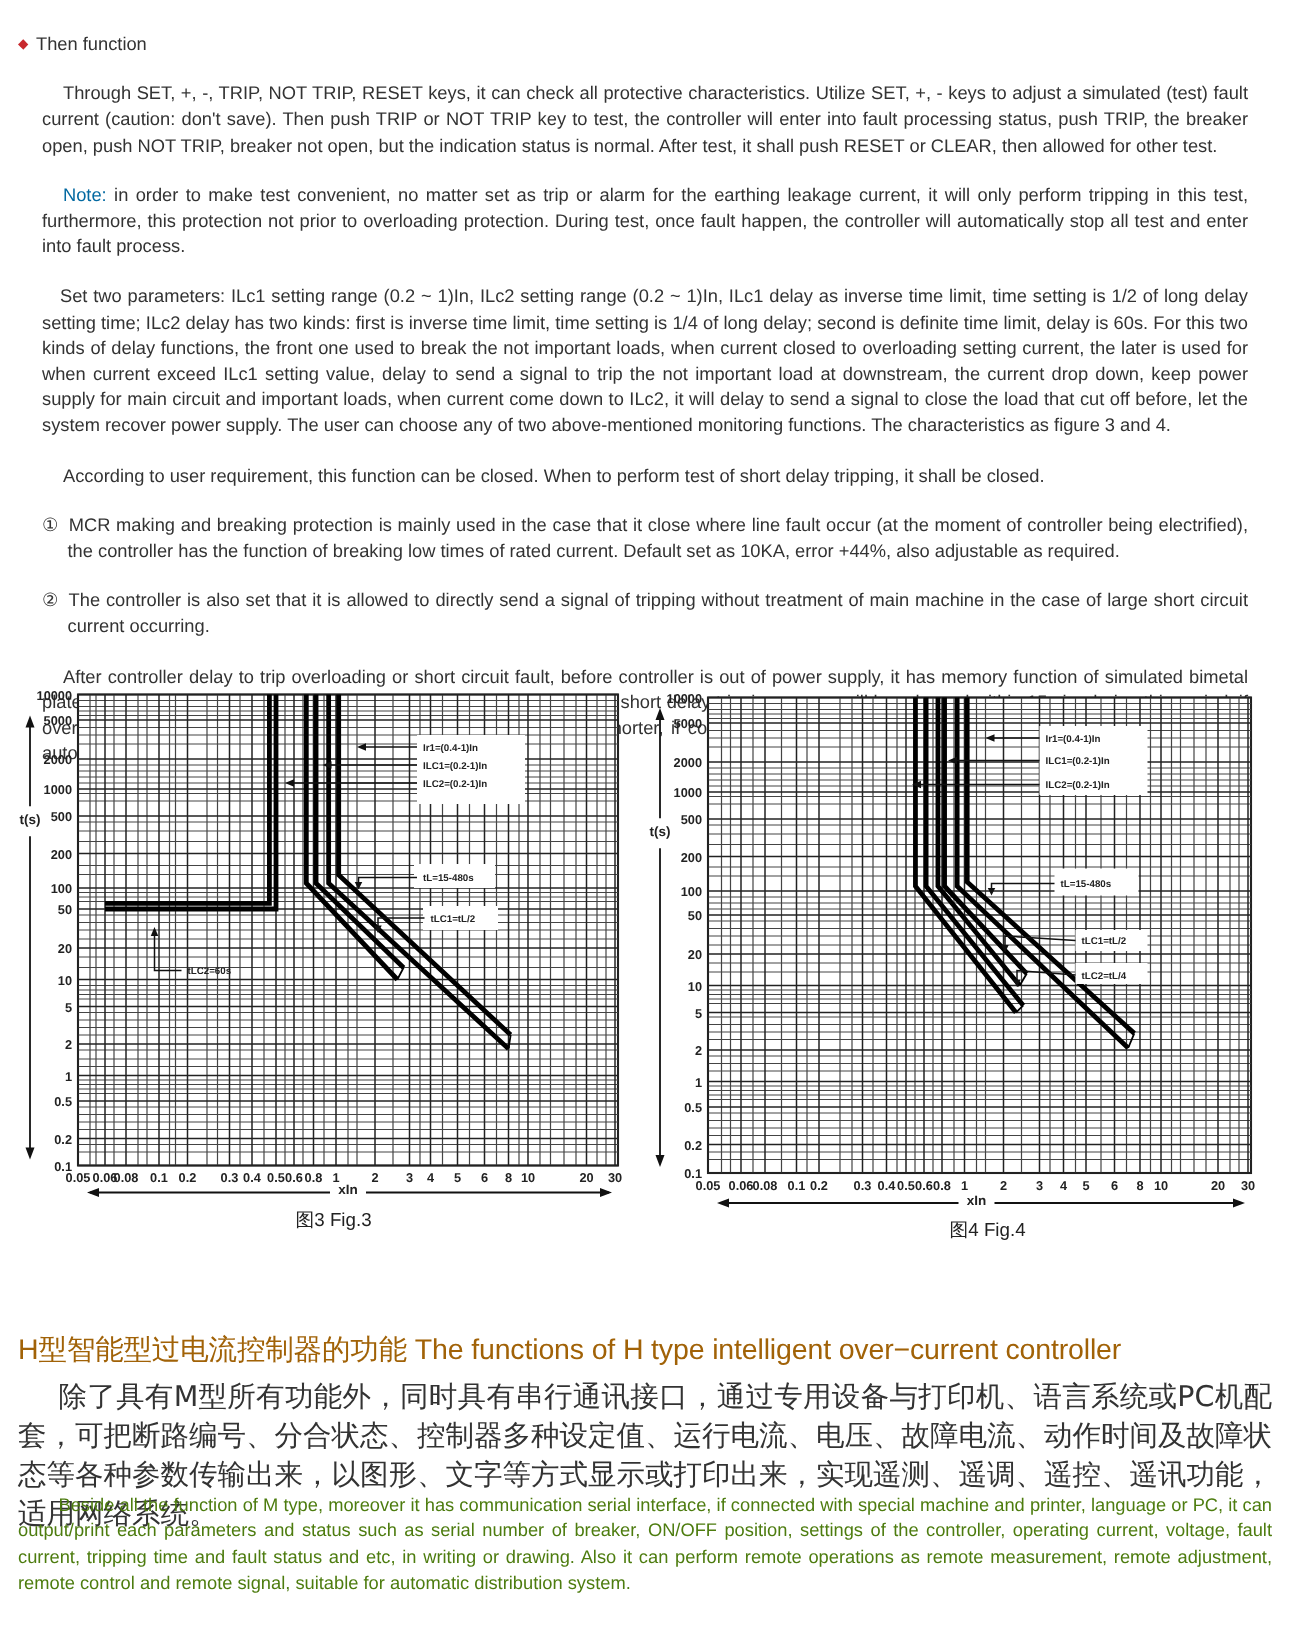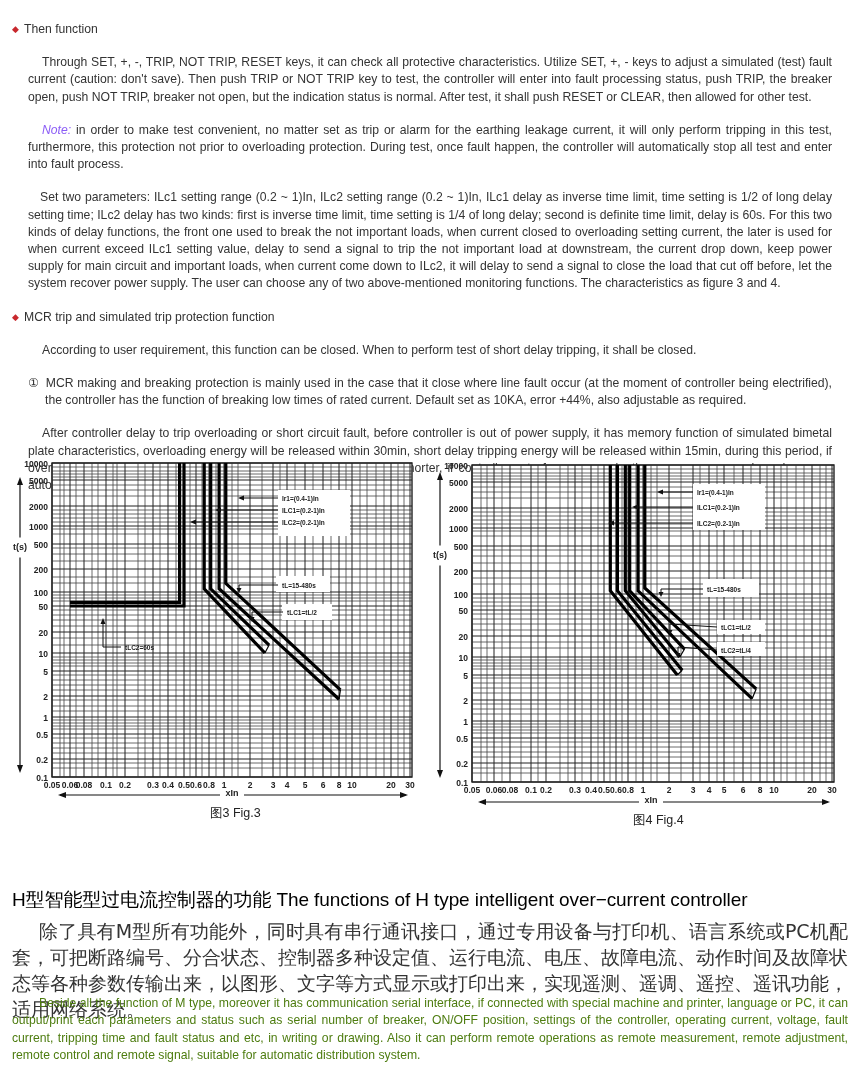--- a/index.html
+++ b/index.html
@@ -4,48 +4,46 @@
 <style>
   html, body { margin:0; padding:0; background:#ffffff; }
   body { width:860px; height:1089px; position:relative; overflow:hidden;
          font-family:"Liberation Sans", "DejaVu Sans", sans-serif; color:#333333; }
   .txt { position:absolute; left:12px; width:836px; font-size:12.2px; line-height:17.2px; }
   .p { margin:16px; text-align:justify; }
   .head { margin:0; }
   .bullet { color:#c8282d; font-size:9px; display:inline-block; width:12px; vertical-align:1px; }
   .ind1 { text-indent:14px; }
   .ind2 { text-indent:12px; }
-  .note { color:#8b5cf6;font-style:italic; }
+  .note { color:#0369a1; }
   .num { display:inline-block; width:14px; text-indent:0; }
   .hang { padding-left:17px; text-indent:-17px; }
   .chart { position:absolute; }
   .chart svg text { font-family:"Liberation Sans", "DejaVu Sans", sans-serif; font-weight:bold; fill:#222; }
   .fig-cap { position:absolute; font-size:12.5px; color:#222; }
-  .h-title { position:absolute; left:12px; top:887px; font-size:19px; color:#000000; white-space:nowrap; letter-spacing:-0.1px; }
+  .h-title { position:absolute; left:12px; top:887px; font-size:19px; color:#a16207; white-space:nowrap; letter-spacing:-0.1px; }
   .cn { position:absolute; left:12px; width:836px; font-size:19px; line-height:26px; color:#333;
         font-family:"DejaVu Sans", sans-serif; text-align:justify; }
   .en2 { position:absolute; left:12px; width:836px; font-size:12.2px; line-height:17.4px; color:#4d7c0f; text-align:justify; }
 </style>
 </head>
 <body>
 
 <div class="txt" style="top:21px;">
   <p class="head">
     <span class="bullet">◆</span><span>Then function</span>
   </p>
   <p class="p ind1">Through SET, +, -, TRIP, NOT TRIP, RESET keys, it can check all protective characteristics. Utilize SET, +, - keys to adjust a simulated (test) fault current (caution: don't save). Then push TRIP or NOT TRIP key to test, the controller will enter into fault processing status, push TRIP, the breaker open, push NOT TRIP, breaker not open, but the indication status is normal. After test, it shall push RESET or CLEAR, then allowed for other test.</p>
   <p class="p ind1"><span class="note">Note:</span><span> in order to make test convenient, no matter set as trip or alarm for the earthing leakage current, it will only perform tripping in this test, furthermore, this protection not prior to overloading protection. During test, once fault happen, the controller will automatically stop all test and enter into fault process.</span></p>
 
   <p class="p ind2">Set two parameters:  ILc1 setting range (0.2 ~ 1)In, ILc2 setting range (0.2 ~ 1)In, ILc1 delay as inverse time limit, time setting is 1/2 of long delay setting time; ILc2 delay has two kinds: first is inverse time limit, time setting is 1/4 of long delay; second is definite time limit, delay is 60s. For this two kinds of delay functions, the front one used to break the not important loads, when current closed to overloading setting current, the later is used for when current exceed ILc1 setting value, delay to send a signal to trip the not important load at downstream, the current drop down, keep power supply for main circuit and important loads, when current come down to ILc2, it will delay to send a signal to close the load that cut off before, let the system recover power supply. The user can choose any of two above-mentioned monitoring functions. The characteristics as figure 3 and 4.</p>
 
-  <p class="head">
-    <span class="bullet">◆</span><span>MCR trip and simulated trip protection function</span>
-  </p>
   <p class="p ind1">According to user requirement, this function can be closed. When to perform test of short delay tripping, it shall be closed.</p>
   <p class="p hang"><span class="num">①</span> <span>MCR making and breaking protection is mainly used in the case that it close where line fault occur (at the moment of controller being electrified), the controller has the function of breaking low times of rated current.  Default set as 10KA, error +44%, also adjustable as required.</span></p>
+  <p class="p hang"><span class="num">②</span> <span>The controller is also set that it is allowed to directly send a signal of tripping without treatment of main machine in the case of large short circuit current occurring.</span></p>
 
   <p class="p ind1">After controller delay to trip overloading or short circuit fault, before controller is out of power supply, it has memory function of simulated bimetal plate characteristics, overloading energy will be released within 30min, short delay tripping energy will be released within 15min, during this period,  if overload, short circuit happen again, the tripping time will become shorter, if controller out of power supply, the energy memory cleared as zero automatically.</p>
 </div>
 
 <div class="chart" id="chart3" style="left:0; top:450px; width:430px; height:355px;">
   <svg id="svg3" width="430" height="355" xmlns="http://www.w3.org/2000/svg">
       <rect x="52" y="13" width="360" height="314" fill="#fff" stroke="#222" stroke-width="1.4"></rect>
       <line x1="60" y1="13" x2="60" y2="327" stroke="#444" stroke-width="0.8"></line>
       <line x1="64" y1="13" x2="64" y2="327" stroke="#444" stroke-width="0.8"></line>
       <line x1="76" y1="13" x2="76" y2="327" stroke="#444" stroke-width="0.8"></line>
@@ -228,21 +226,21 @@
       <text x="282" y="137.5" font-size="6.5">tL=15-480s</text>
       <rect x="282" y="154" width="50" height="16" fill="#fff" stroke="none"></rect>
       <polyline points="283,162 252,162 252,168" fill="none" stroke="#111" stroke-width="1"></polyline>
       <path d="M249.5,167 L252,172 L254.5,167 Z" fill="#111"></path>
       <text x="287" y="164.5" font-size="6.5">tLC1=tL/2</text>
       <polyline points="121,197 103,197 103,173" fill="none" stroke="#111" stroke-width="1"></polyline>
       <path d="M100.5,174 L103,168 L105.5,174 Z" fill="#111"></path>
       <text x="125" y="199.5" font-size="6.5">tLC2=60s</text>
     </svg>
 </div>
-<div class="fig-cap" style="left:210px; top:805px;">图3 Fig.3</div>
+<div class="fig-cap" style="left:197px; top:805px;">图3 Fig.3</div>
 
 <div class="chart" id="chart4" style="left:425px; top:450px; width:435px; height:360px;">
   <svg id="svg4" width="435" height="360" xmlns="http://www.w3.org/2000/svg">
       <rect x="47" y="15" width="362" height="317" fill="#fff" stroke="#222" stroke-width="1.4"></rect>
       <line x1="56" y1="15" x2="56" y2="332" stroke="#444" stroke-width="0.8"></line>
       <line x1="62" y1="15" x2="62" y2="332" stroke="#444" stroke-width="0.8"></line>
       <line x1="77" y1="15" x2="77" y2="332" stroke="#444" stroke-width="0.8"></line>
       <line x1="96" y1="15" x2="96" y2="332" stroke="#444" stroke-width="0.8"></line>
       <line x1="113" y1="15" x2="113" y2="332" stroke="#444" stroke-width="0.8"></line>
       <line x1="135" y1="15" x2="135" y2="332" stroke="#444" stroke-width="0.8"></line>

